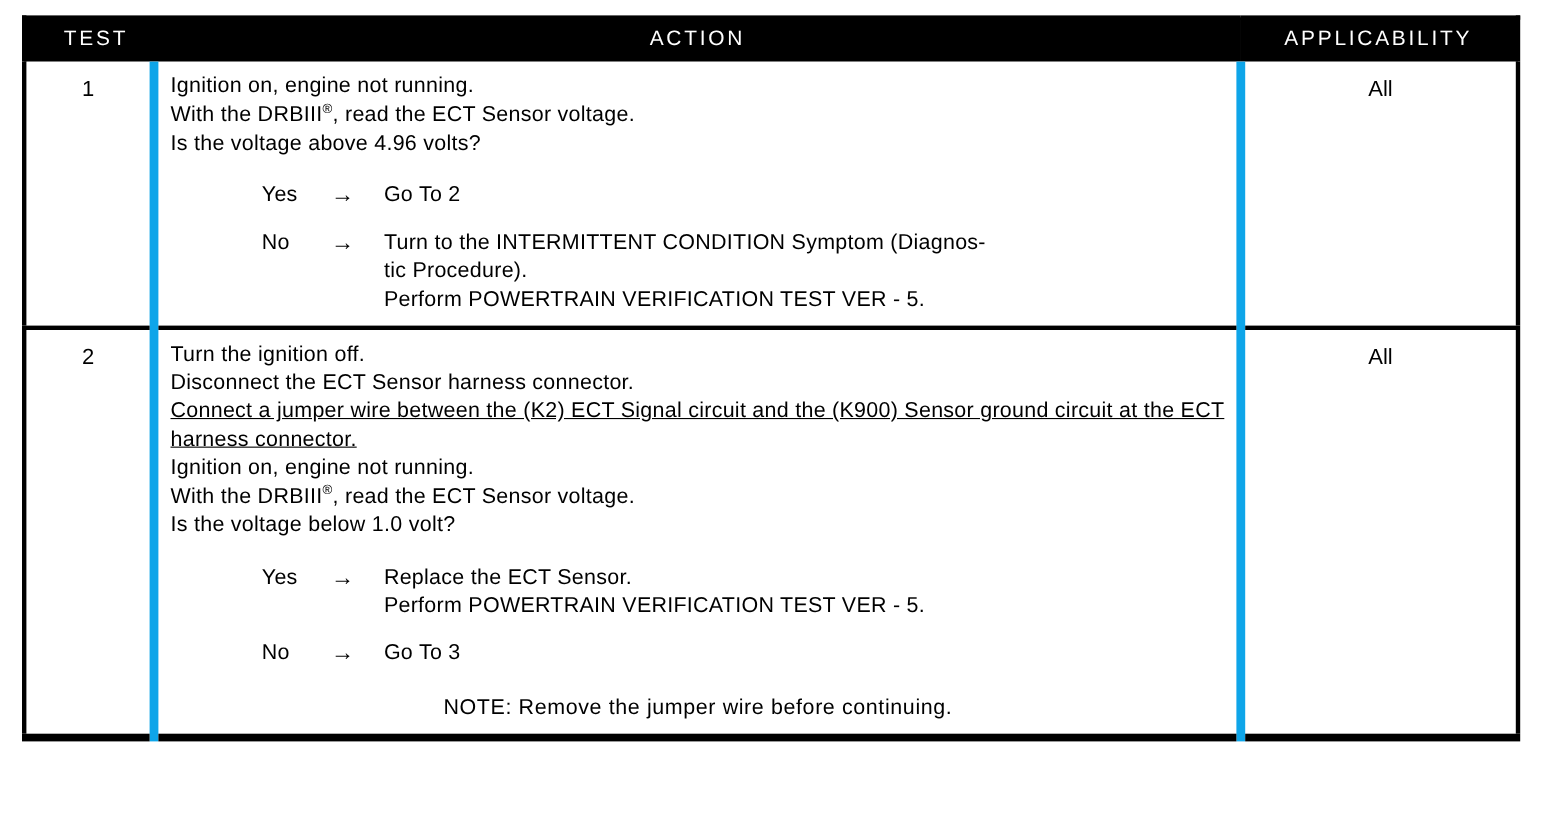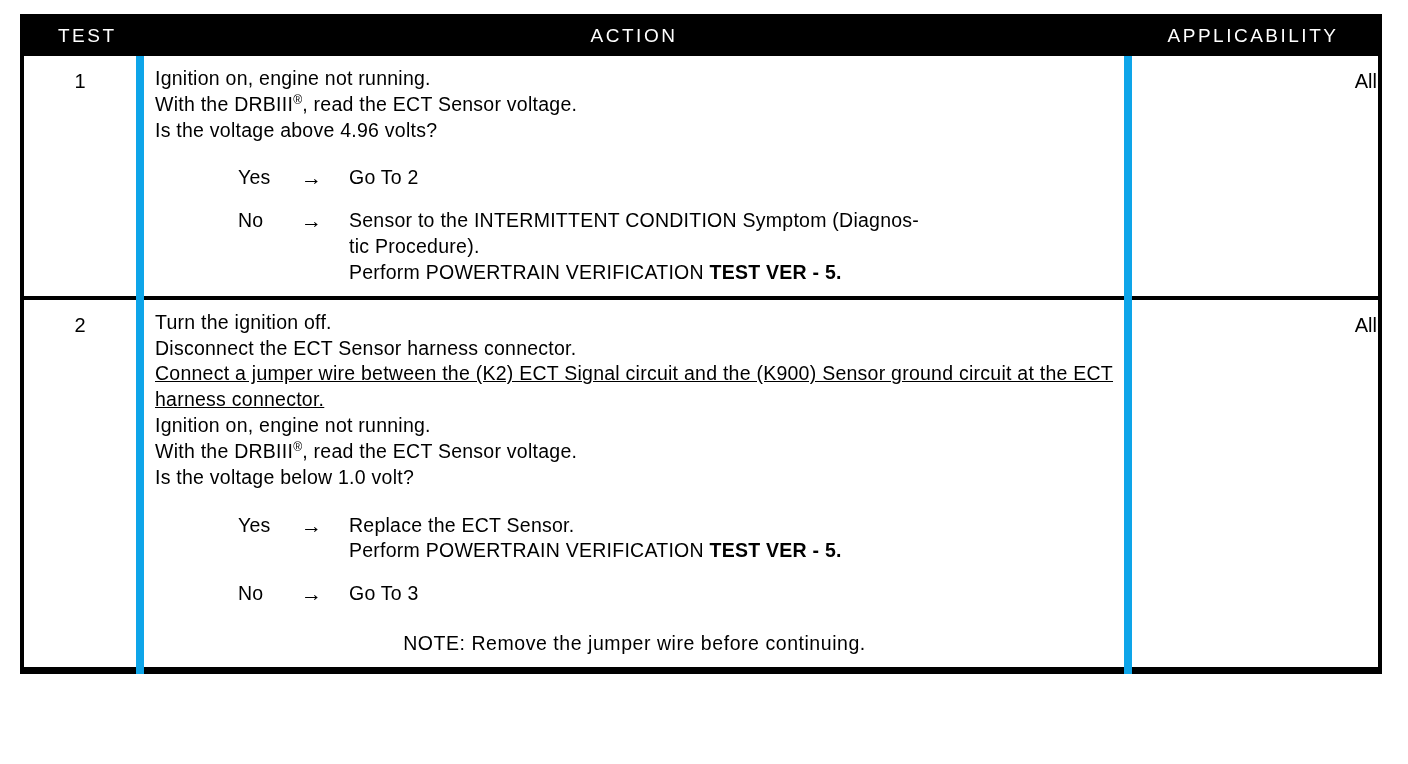--- a/index.html
+++ b/index.html
@@ -65,21 +65,21 @@
   }
   tbody tr:first-child td { border-top: none; }
   tbody td:first-child { border-left: none; }
 
   td.cell-test {
     text-align: center;
     font-size: 20px;
     padding-top: 14px;
   }
   td.cell-appl {
-    text-align: right;
+    text-align: center;
     font-size: 20px;
     padding-top: 14px;
   }
   td.cell-action {
     padding: 10px 10px 10px 11px;
     font-size: 19.5px;
     line-height: 1.325;
     letter-spacing: 0.25px;
   }
 
@@ -113,21 +113,21 @@
     flex: 1 1 auto;
   }
   .branch-text .bline { display: block; }
 
   .note-line {
     margin-top: 24px;
     letter-spacing: 0.55px;
     text-align: center;
   }
 
-  .b { font-weight: bold; }
+  .b { font-weight: normal; }
   sup.reg {
     font-size: 0.62em;
     vertical-align: super;
     line-height: 0;
   }
 </style>
 </head>
 <body>
 
 <div class="page">
@@ -162,21 +162,21 @@
             <div class="branch-arrow">→</div>
             <div class="branch-text">
               <span class="bline">Go To   2</span>
             </div>
           </div>
 
           <div class="branch-block">
             <div class="branch-label">No</div>
             <div class="branch-arrow">→</div>
             <div class="branch-text">
-              <span class="bline">Sensor to the INTERMITTENT CONDITION Symptom (Diagnos-</span>
+              <span class="bline">Turn to the INTERMITTENT CONDITION Symptom (Diagnos-</span>
               <span class="bline">tic Procedure).</span>
               <span class="bline"><span>Perform POWERTRAIN VERIFICATION </span><span class="b">TEST VER - 5.</span></span>
             </div>
           </div>
         </td>
 
         <td class="cell-appl">All</td>
       </tr>
 
       <tr>

